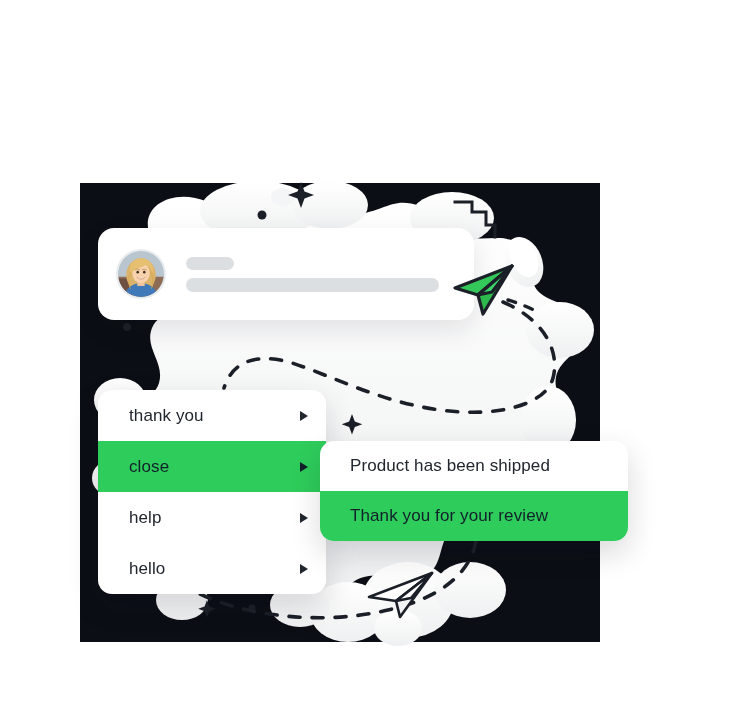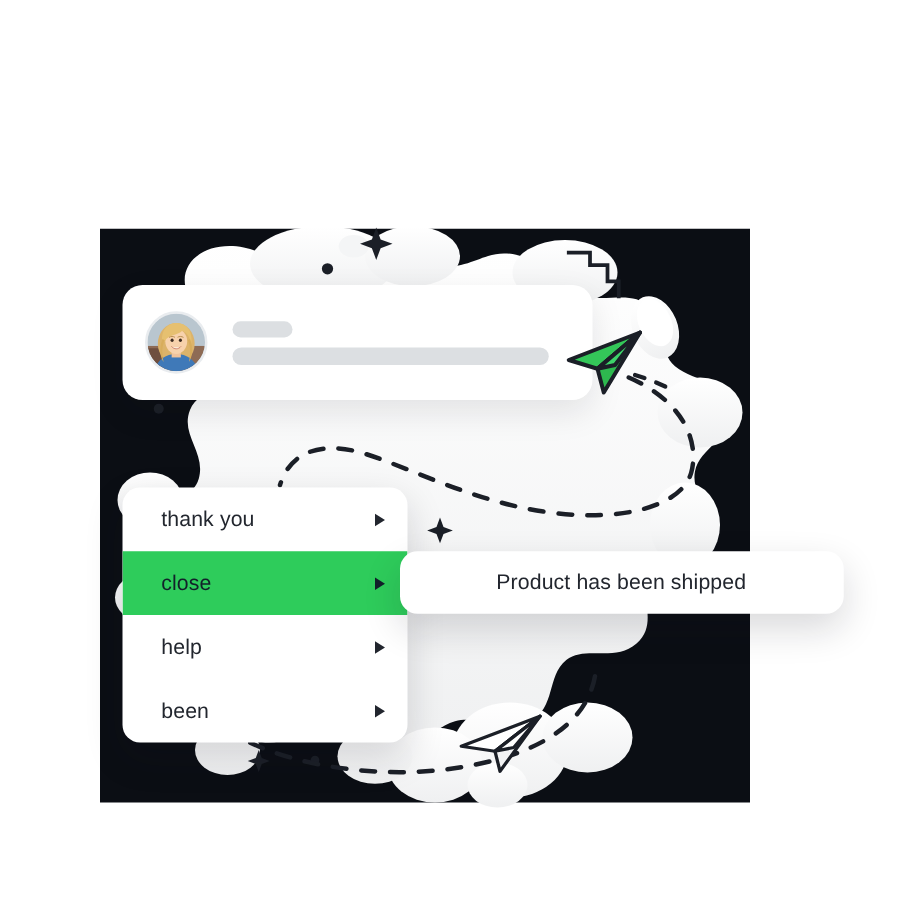--- a/index.html
+++ b/index.html
@@ -122,21 +122,20 @@
     top: 390px;
     width: 228px;
     z-index: 5;
   }
 
   .menu-sub {
     left: 320px;
     top: 441px;
     width: 308px;
     z-index: 6;
-    padding-left: 47px;
   }
 
   .menu-item {
     display: flex;
     align-items: center;
     justify-content: space-between;
     height: 51px;
     padding: 0 18px 0 31px;
     box-sizing: border-box;
     color: #22262e;
@@ -337,24 +336,27 @@
     </div>
     <div class="menu-item active">
       <span class="menu-label">close</span>
       <span class="caret"></span>
     </div>
     <div class="menu-item">
       <span class="menu-label">help</span>
       <span class="caret"></span>
     </div>
     <div class="menu-item">
-      <span class="menu-label">been</span>
+      <span class="menu-label">hello</span>
       <span class="caret"></span>
     </div>
   </div>
 
   <div class="menu menu-sub">
     <div class="menu-item">
       <span class="menu-label">Product has been shipped</span>
     </div>
+    <div class="menu-item active">
+      <span class="menu-label">Thank you for your review</span>
+    </div>
   </div>
 
 </div>
 
 </body></html>

